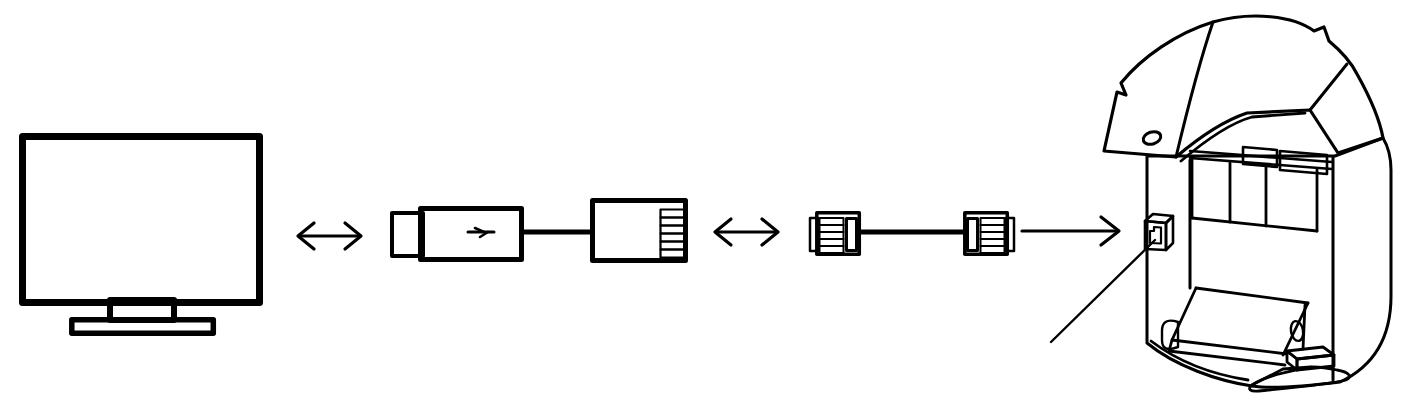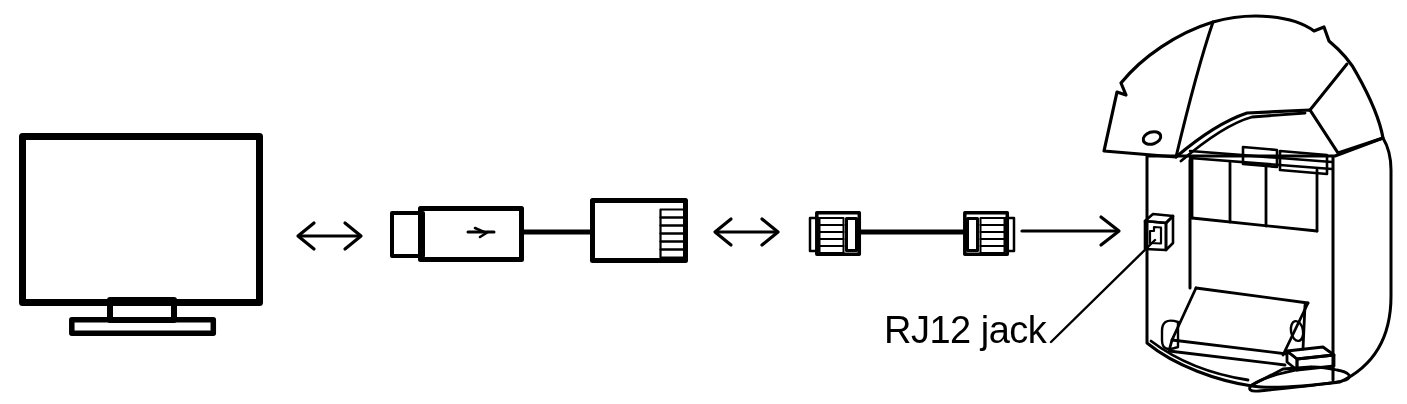--- a/index.html
+++ b/index.html
@@ -157,15 +157,14 @@
       <path class="fw" d="M1145,221 L1153,214 L1173,216 L1166,223 Z"></path>
       <path class="fw" d="M1166,223 L1173,216 L1173,243 L1166,250 Z"></path>
       <path class="fw" d="M1145,221 L1166,223 L1166,250 L1145,249 Z"></path>
       <path stroke-width="2.2" d="M1150,231 L1154,231 L1154,227 L1161,227.5 L1161,243.5 L1150,243 Z"></path>
     </g>
   </g>
 
   <line x1="1051" y1="342" x2="1155" y2="240" stroke-width="2.4"></line>
 </svg>
 
-<div class="label">RJ12 jack</div>
 
 </div>
 
 </body></html>

